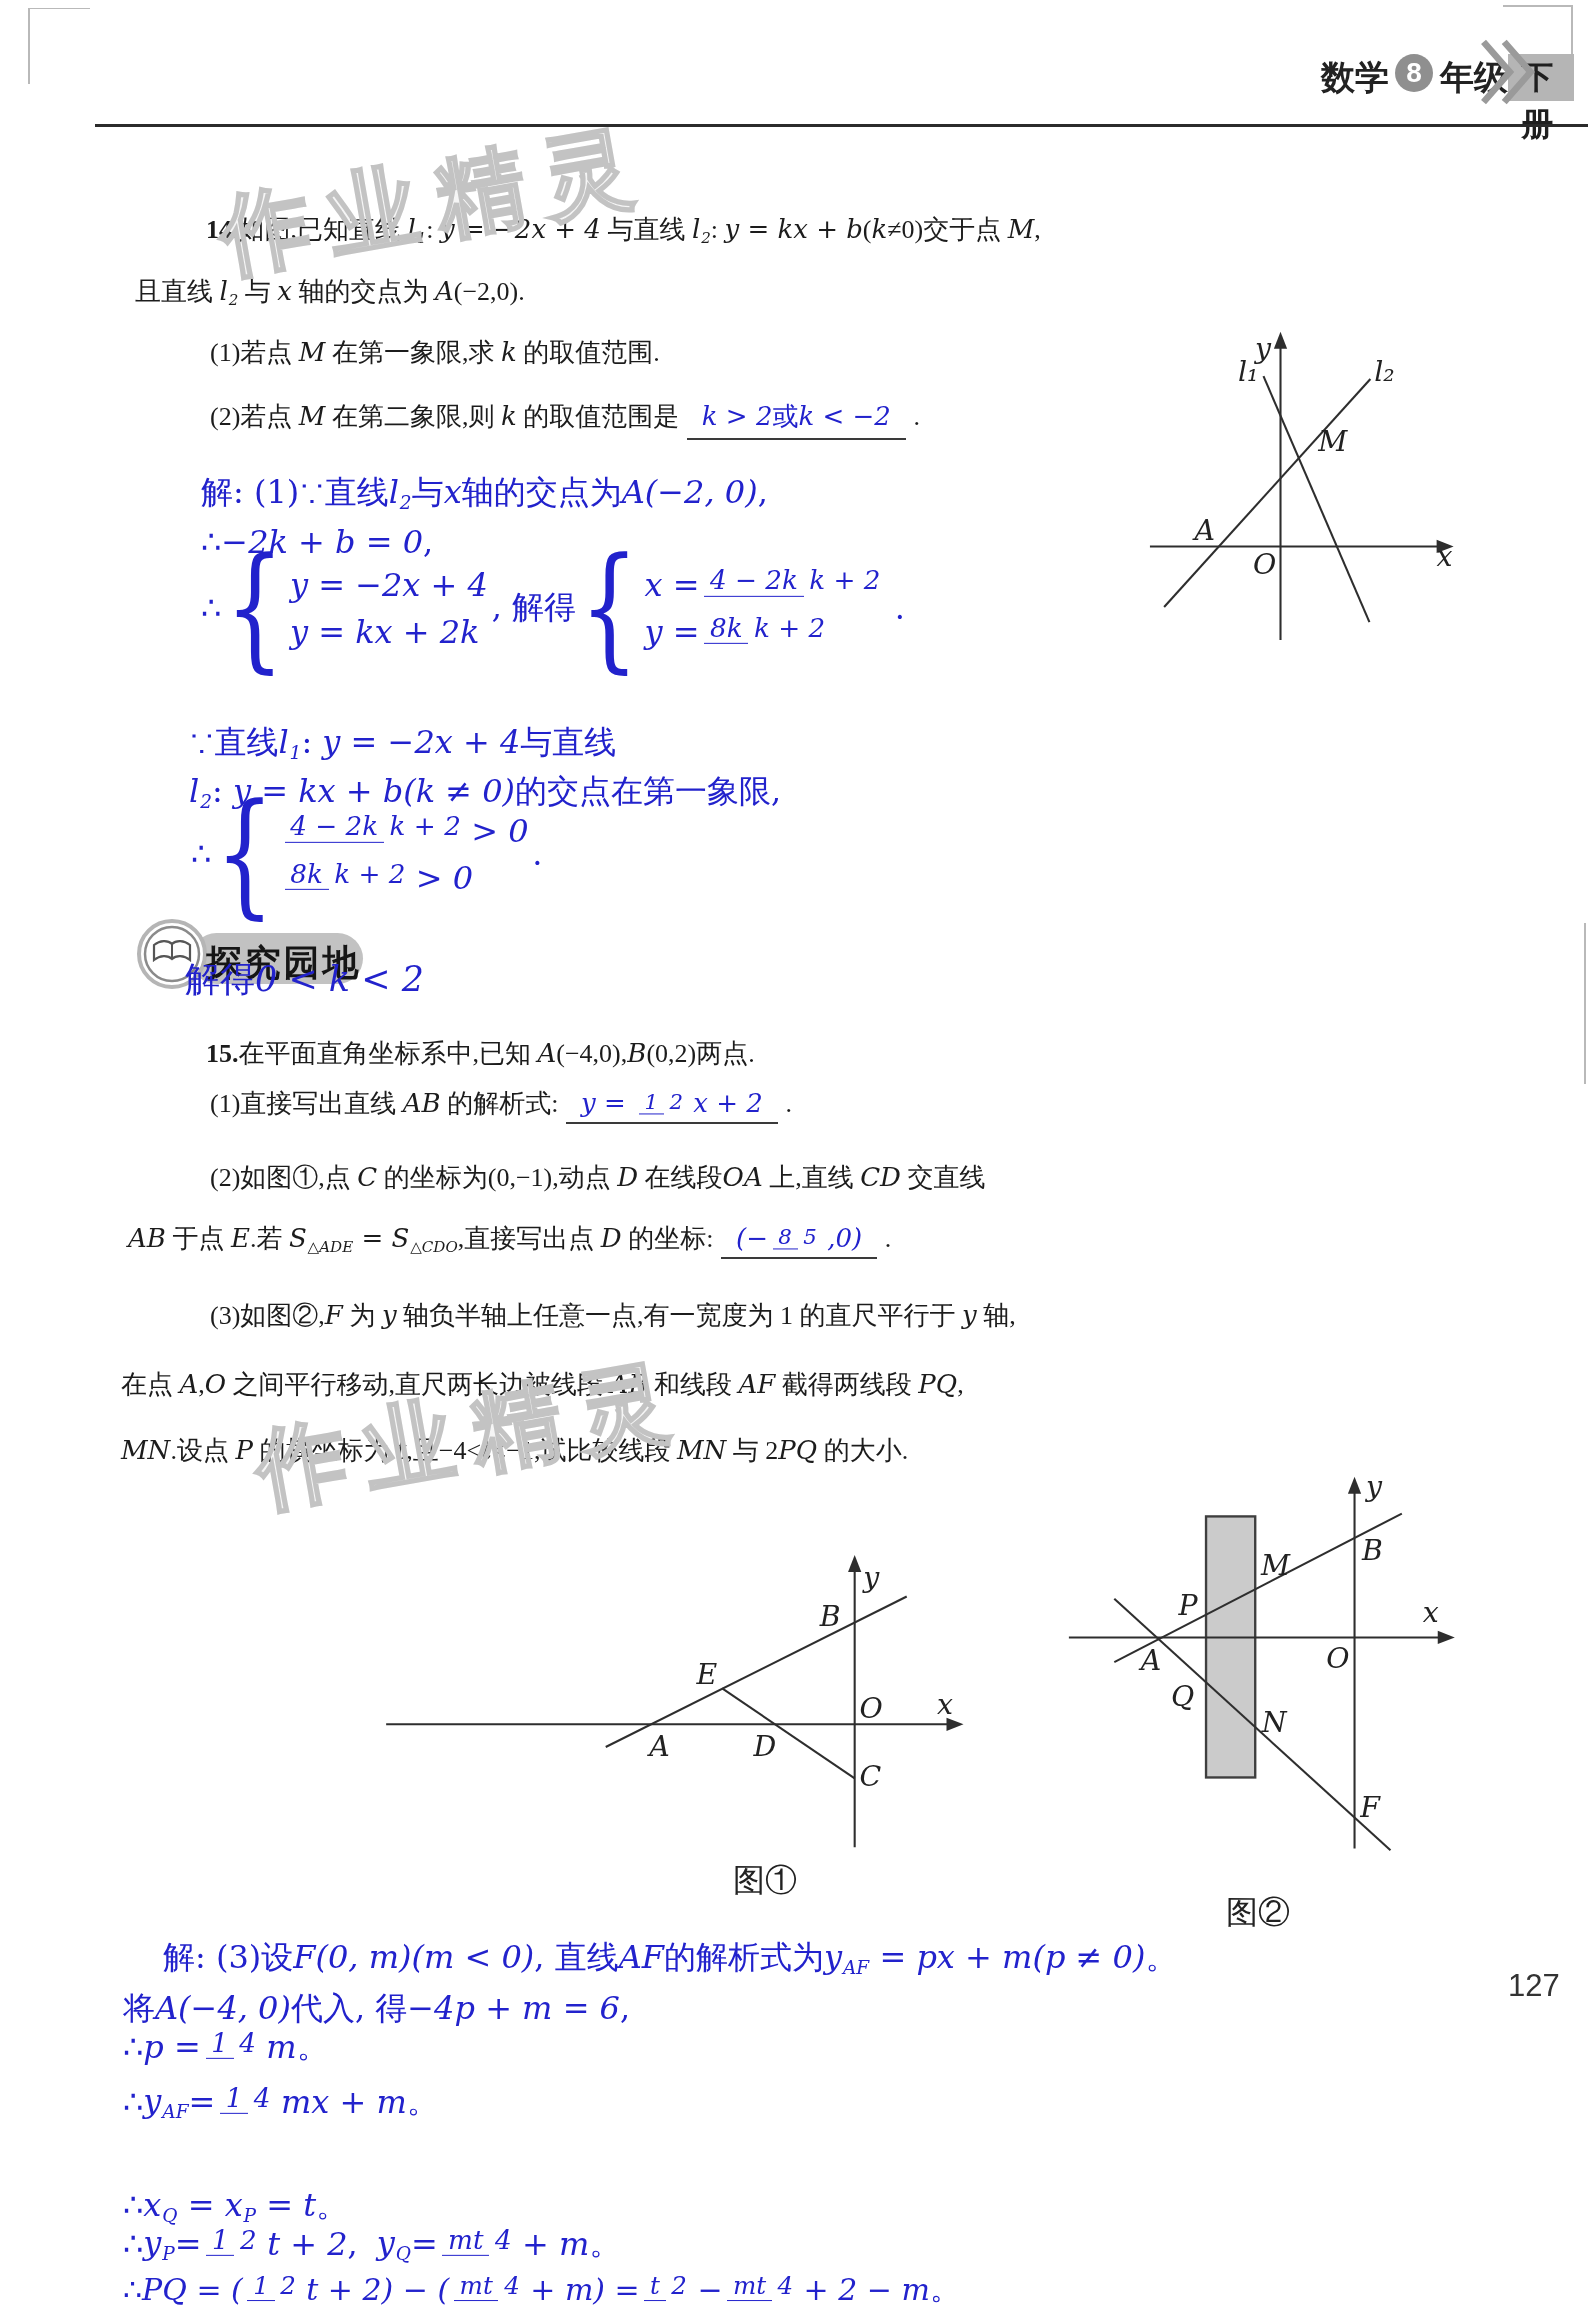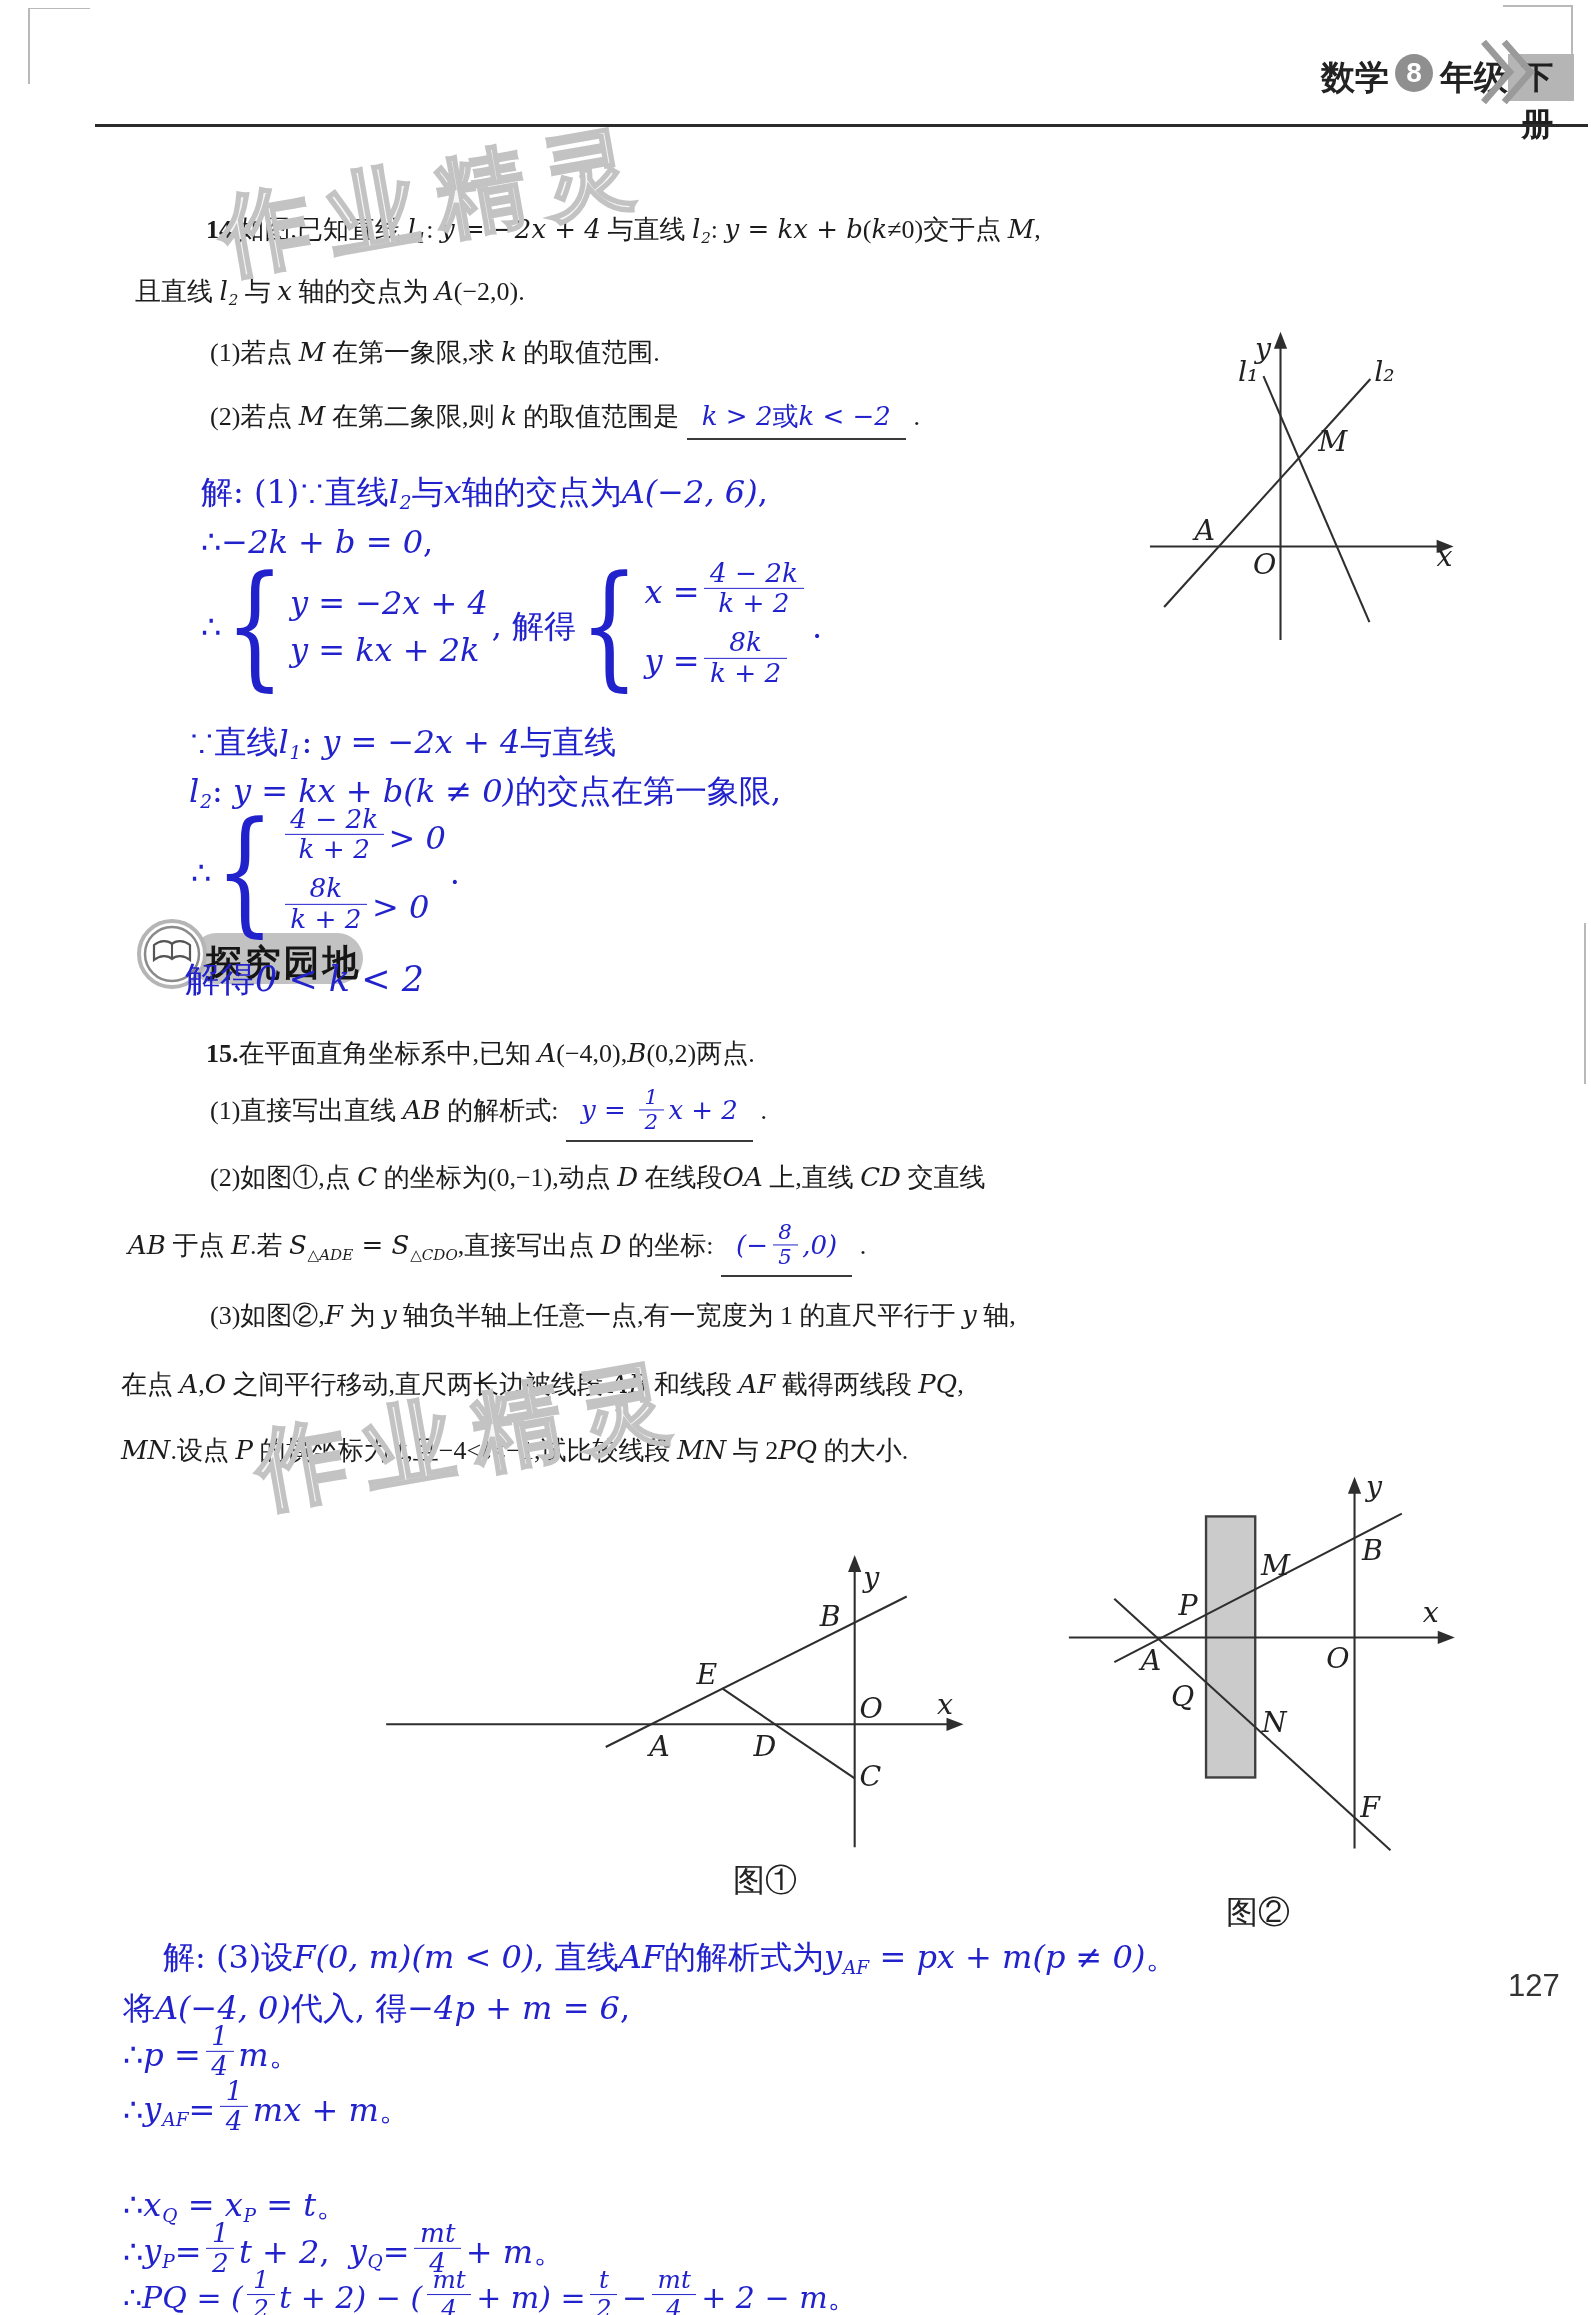--- a/index.html
+++ b/index.html
@@ -9,21 +9,21 @@
   
   .tl{position:absolute;white-space:nowrap;font-size:26px;color:#1c1c1c;z-index:3;}
   
   .bl{position:absolute;white-space:nowrap;font-size:32px;color:#2222cc;z-index:4;
       font-family:"DejaVu Serif",serif;}
   .vline{display:flex;align-items:center;}
   .tr2{font-style:normal;}
   .tb{font-weight:bold;}
   .tm{font-style:italic;font-family:"DejaVu Serif",serif;}
   .tsub{font-size:0.58em;vertical-align:-0.35em;margin-left:0.9px;}
-  .frac{display:inline-flex;flex-direction:column;vertical-align:middle;text-align:center;
+  .frac{display:inline-flex;flex-direction:row;vertical-align:middle;text-align:center;
         font-size:0.82em;line-height:1.12;margin:0 4.7px;transform:translateY(-0.12em);}
   .fn{display:block;border-bottom:1.9px solid currentColor;padding:0 5.7px;}
   .fd{display:block;padding:0 5.7px;}
   .sys{display:inline-flex;align-items:center;vertical-align:middle;margin:0 3.8px;}
   .sbrace{display:inline-block;font-size:2.9em;font-weight:400;transform:scaleY(1.45);
           margin-right:5.7px;font-style:normal;font-family:"DejaVu Serif",serif;line-height:1;}
   .scol{display:inline-flex;flex-direction:column;align-items:flex-start;gap:9.5px;}
   .srow{white-space:nowrap;display:inline-flex;align-items:center;}
   .blank{display:inline-block;border-bottom:2.8px solid #3a3a3a;color:#2222cc;
          padding:1.9px 15px 3.8px 15px;margin:0 7.6px;font-family:"DejaVu Serif",serif;}
@@ -86,21 +86,21 @@
     <line class="geo" x1="20" y1="297" x2="238" y2="56"></line>
     <text x="116" y="34">y</text>
     <text x="308" y="254">x</text>
     <text x="98" y="58">l₁</text>
     <text x="242" y="58">l₂</text>
     <text x="183" y="132">M</text>
     <text x="52" y="226">A</text>
     <text x="114" y="262">O</text>
   </svg>
 
-  <div class="bl" style="left:201px;top:471px;"><span class="tr2">解: (1)∵直线</span><span class="tm">l<span class="tsub">2</span></span><span class="tr2">与</span><span class="tm">x</span><span class="tr2">轴的交点为</span><span class="tm">A(−2, 6)</span><span class="tr2">,</span></div>
+  <div class="bl" style="left:201px;top:471px;"><span class="tr2">解: (1)∵直线</span><span class="tm">l<span class="tsub">2</span></span><span class="tr2">与</span><span class="tm">x</span><span class="tr2">轴的交点为</span><span class="tm">A(−2, 0)</span><span class="tr2">,</span></div>
   <div class="bl" style="left:201px;top:523px;"><span class="tr2">∴</span><span class="tm">−2k + b = 0</span><span class="tr2">,</span></div>
   <div class="bl vline" style="left:201px;top:562px;">
       <span class="tr2">∴</span>
       <span class="sys">
         <span class="sbrace">{</span>
         <span class="scol">
           <span class="srow">
             <span class="tm">y = −2x + 4</span>
           </span>
           <span class="srow">

